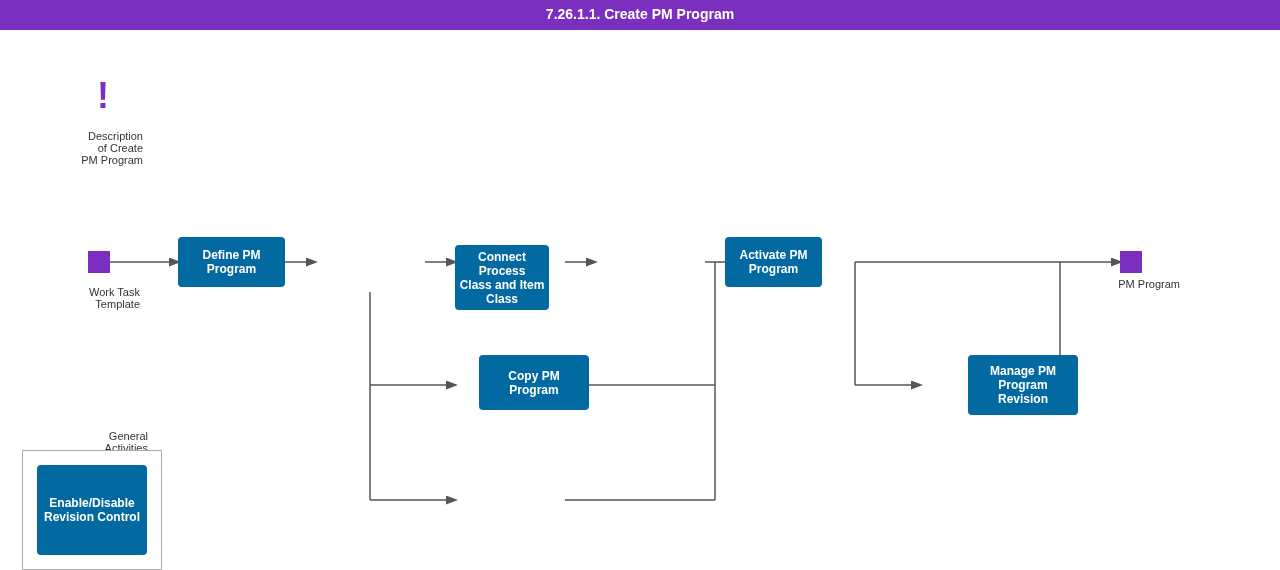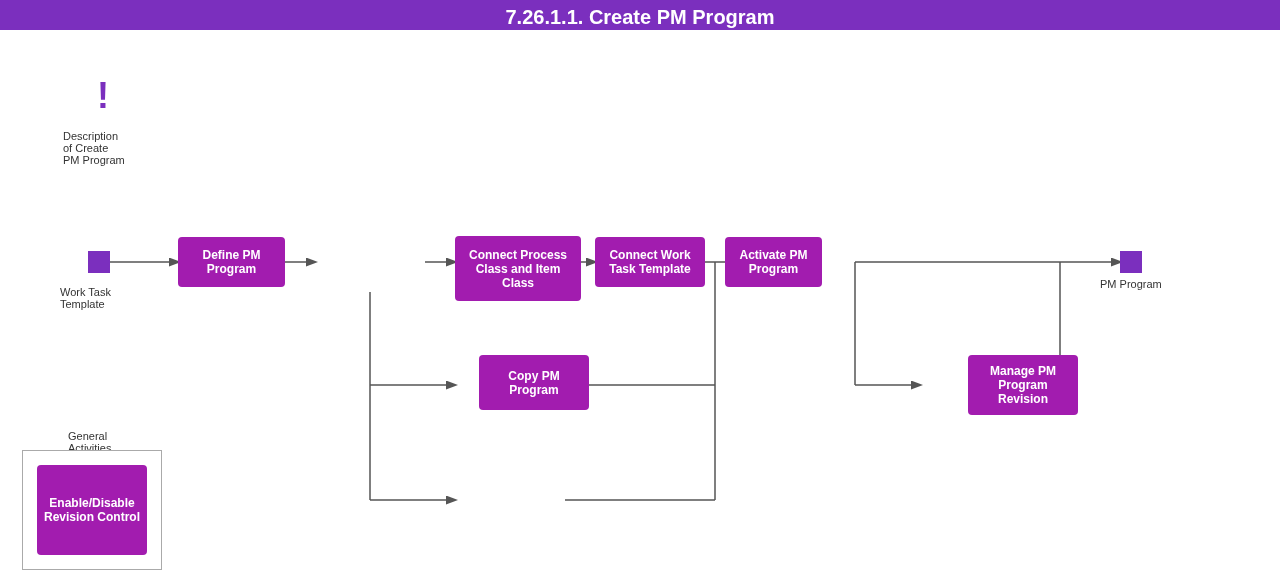--- a/index.html
+++ b/index.html
@@ -3,35 +3,35 @@
   <meta charset="utf-8">
   <style>
     * { box-sizing: border-box; margin: 0; padding: 0; }
     body { font-family: Arial, sans-serif; background: #fff; width: 1280px; height: 570px; overflow: hidden; }
 
     #title-bar {
       background: #7b2fbe;
       color: white;
       text-align: center;
       padding: 6px 0;
-      font-size: 20px;
+      font-size: 14px;
       font-weight: bold;
       height: 30px;
     }
 
     #canvas {
       position: relative;
       width: 1280px;
       height: 540px;
       background: #fff;
     }
 
     .node {
       position: absolute;
-      background: #a21caf;
+      background: #0369a1;
       color: white;
       border-radius: 4px;
       display: flex;
       align-items: center;
       justify-content: center;
       text-align: center;
       font-size: 12px;
       font-weight: bold;
       cursor: pointer;
     }
@@ -46,21 +46,21 @@
     .icon-exclamation {
       position: absolute;
       color: #7b2fbe;
       font-size: 36px;
       font-weight: bold;
     }
 
     .label {
       position: absolute;
       font-size: 11px;
-      text-align: left;
+      text-align: right;
       color: #333;
     }
 
     .general-activities-box {
       position: absolute;
       border: 1px solid #aaa;
       background: #fff;
     }
 
     svg.arrows {
@@ -128,27 +128,24 @@
   </div>
 
   <div class="node-purple-sq" style="left:88px; top:221px;"></div>
   <div class="label" style="left:60px; top:248px; width:80px;margin-top:8px;">Work Task<br>Template</div>
 
   <div class="node" style="left:178px; top:207px; width:107px; height:50px;">
     <span>Define PM<br>Program</span>
   </div>
 
 
-  <div class="node" style="left:455px; top:206px; width:126px; height:65px;">
+  <div class="node" style="left:455px; top:215px; width:94px; height:65px;">
     <span>Connect Process<br>Class and Item<br>Class</span>
   </div>
 
-  <div class="node" style="left:595px; top:207px; width:110px; height:50px;">
-    <span>Connect Work<br>Task Template</span>
-  </div>
 
   <div class="node" style="left:725px; top:207px; width:97px; height:50px;">
     <span>Activate PM<br>Program</span>
   </div>
 
   <div class="node" style="left:479px; top:325px; width:110px; height:55px;">
     <span>Copy PM<br>Program</span>
   </div>
 
 

